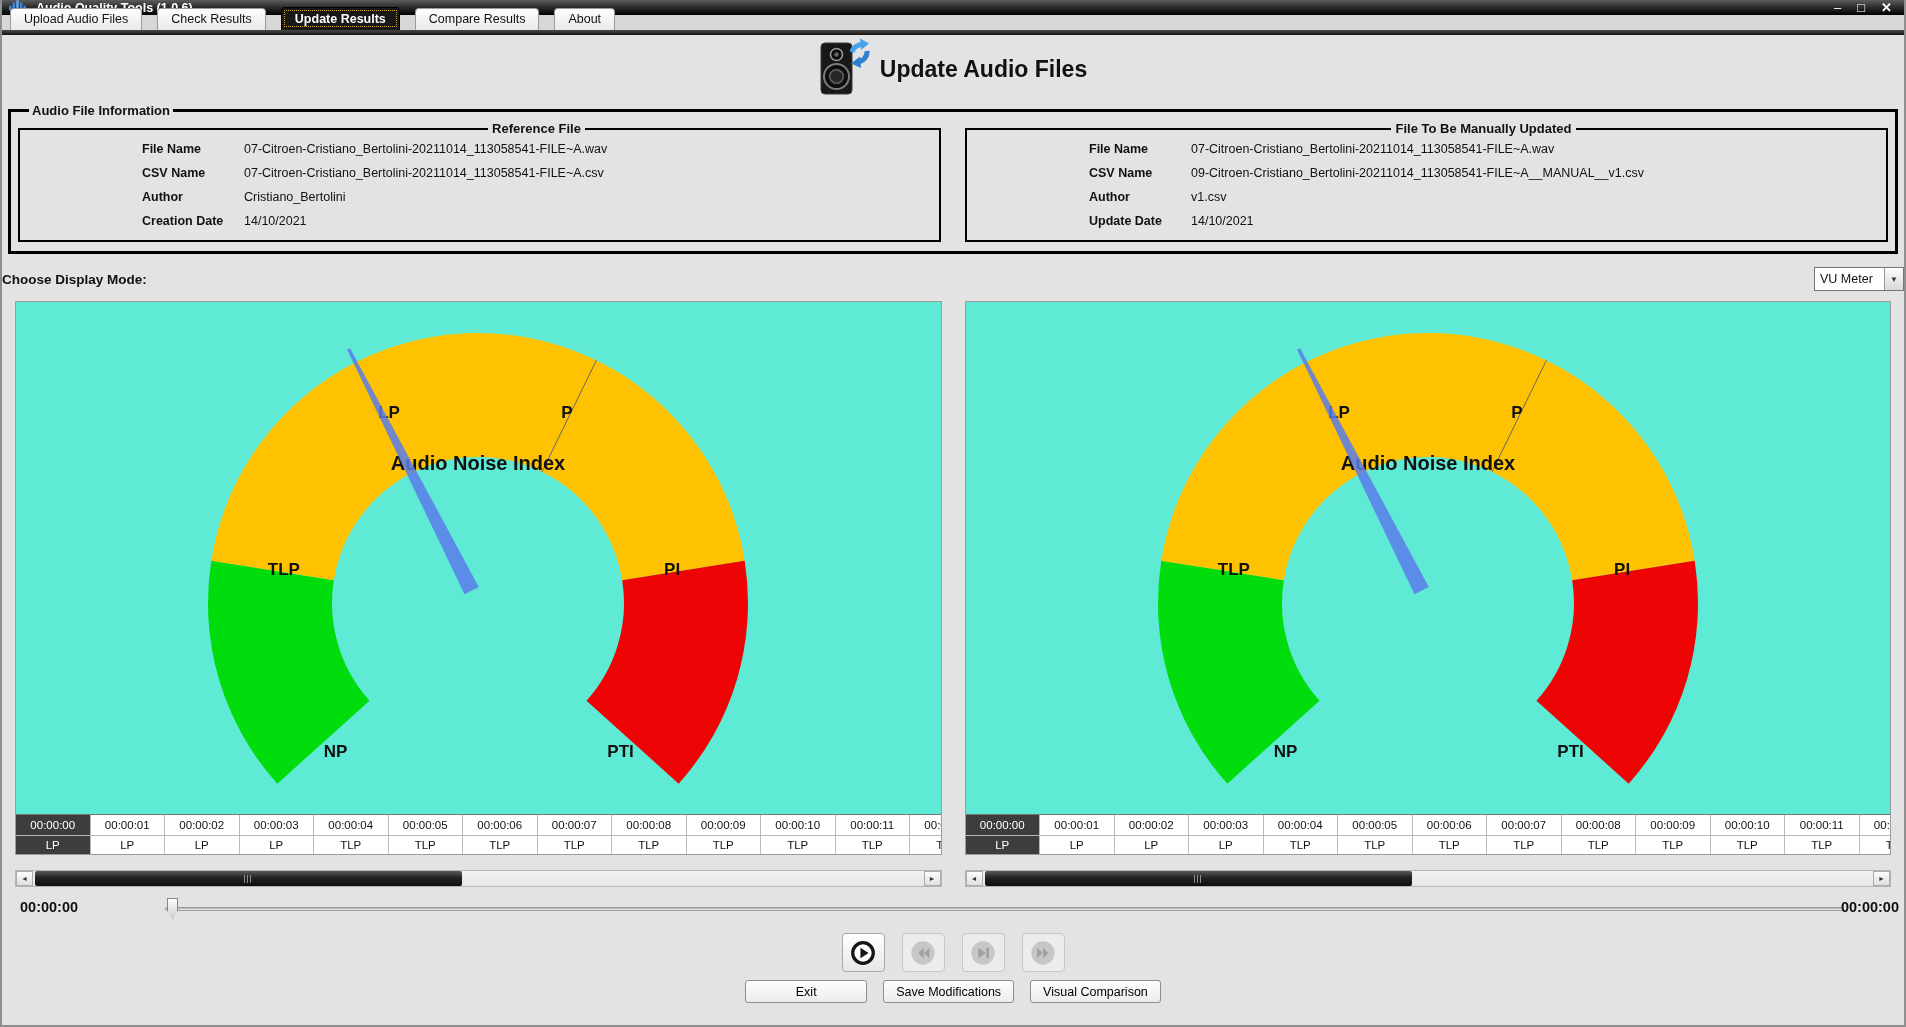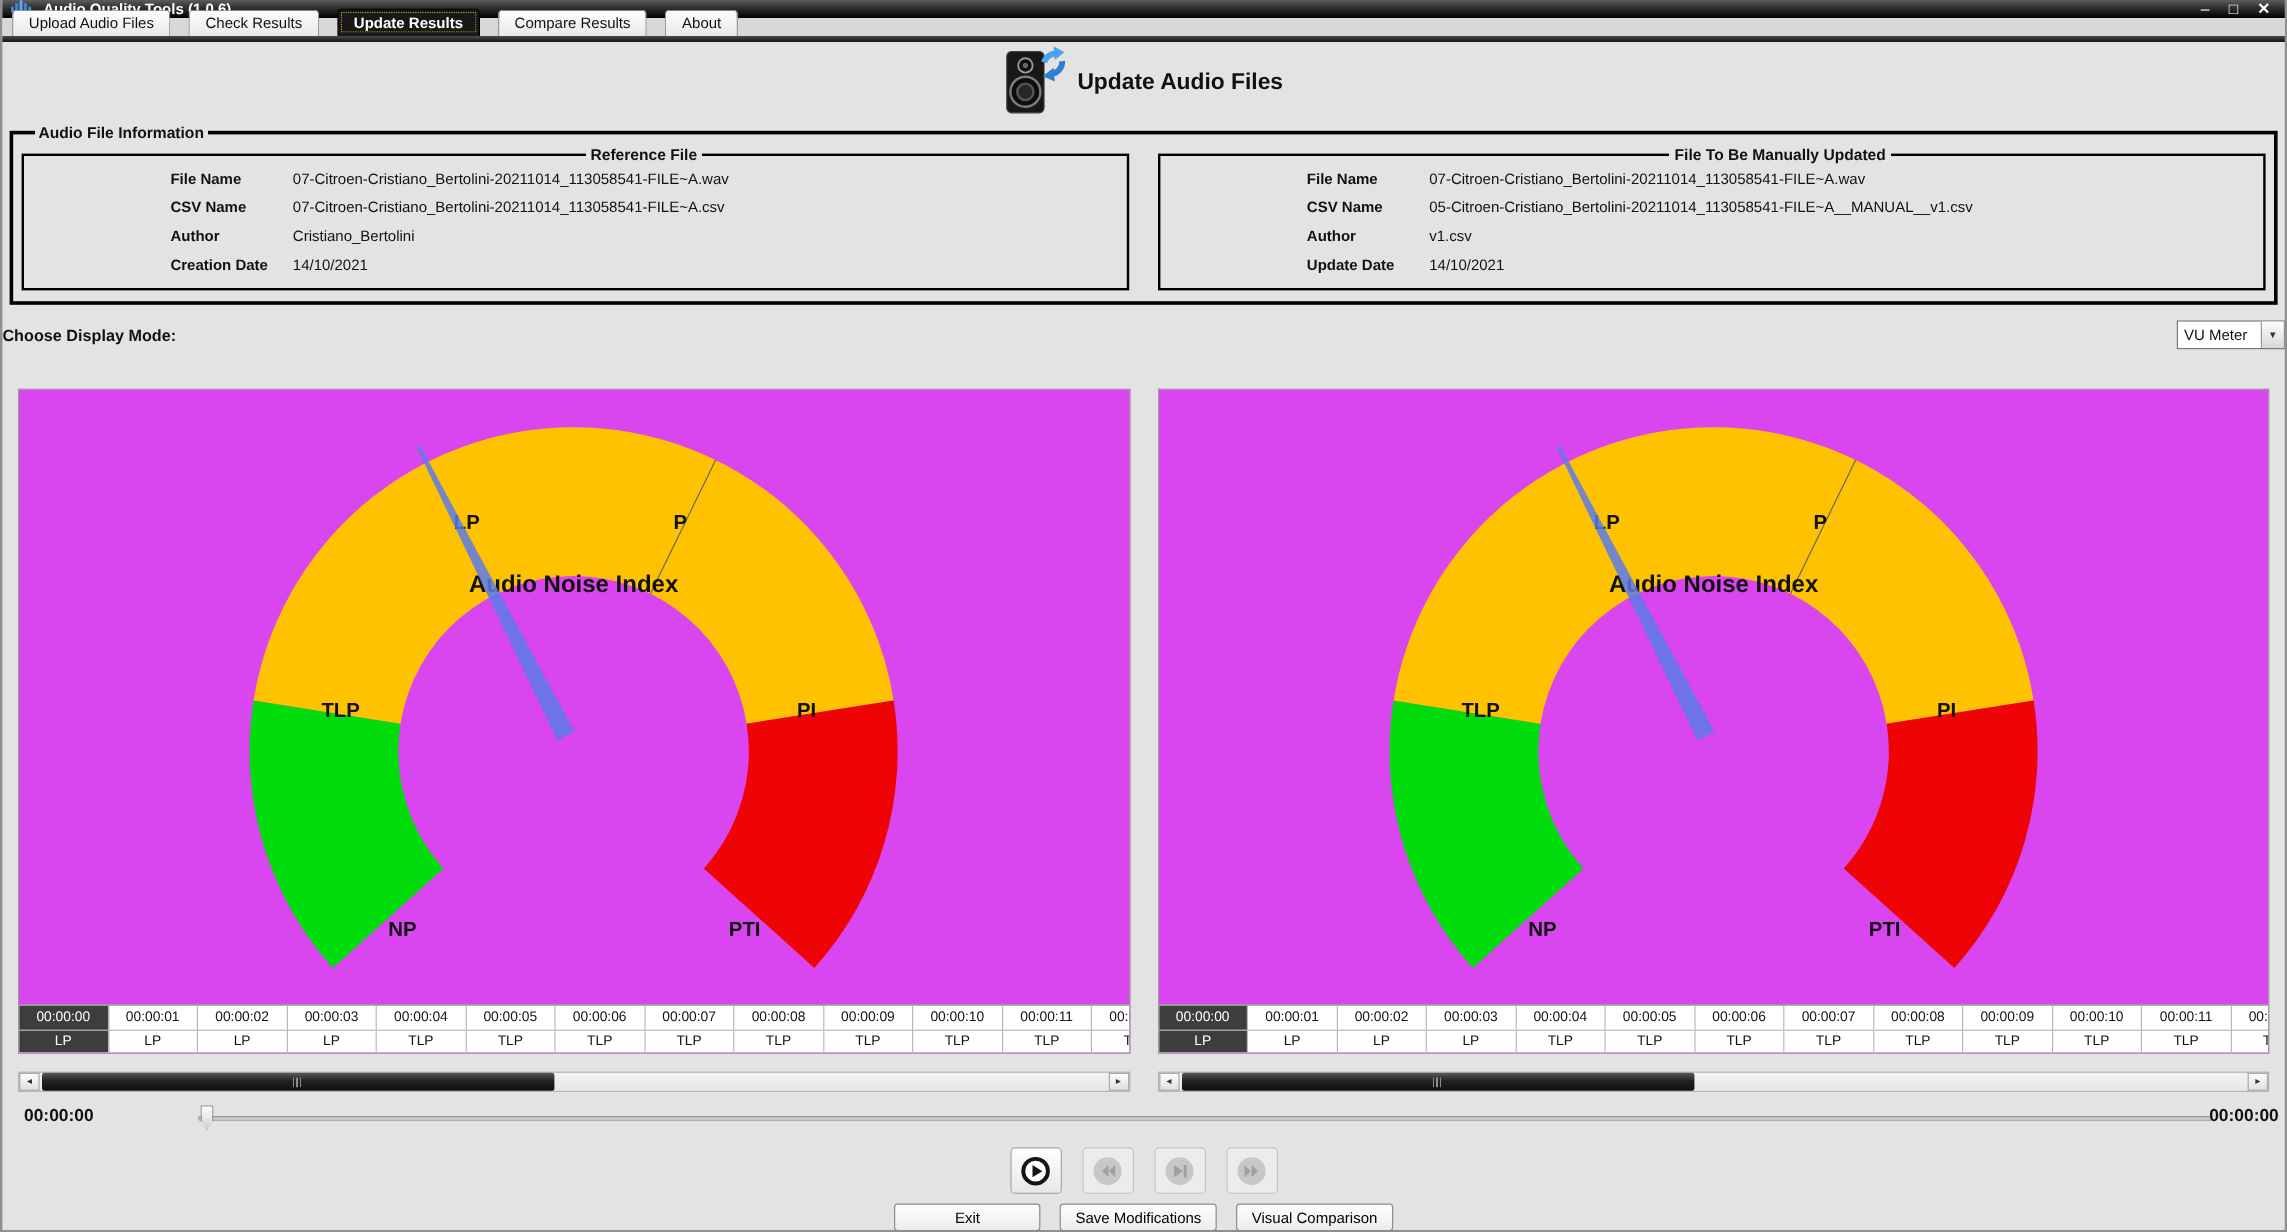--- a/index.html
+++ b/index.html
@@ -31,21 +31,21 @@
     cursor:default; white-space:nowrap;
   }
   .tab.active {
     background:#181818; color:#fff; font-weight:bold; border-color:#000;
     outline:1px dotted #cfa91c; outline-offset:-4px; padding-top:4px;
   }
   .tabrule { height:5px; background:linear-gradient(#4a4a4a,#141414); }
 
   
   .header { display:flex; justify-content:center; align-items:center; gap:9px; height:64px; margin-top:2px; }
-  .header h1 { font-size:19px; margin:0; font-weight:bold; }
+  .header h1 { font-size:23px; margin:0; font-weight:bold; }
 
   
   fieldset { margin:0; }
   .outer-group { margin:2px 6px 0 6px; border:3px solid #000; padding:3px 7px 9px 7px; background:transparent; }
   .outer-group > legend { font-weight:bold; font-size:13px; padding:0 3px; margin-left:11px; }
   .file-boxes { display:flex; gap:24px; }
   .file-box { flex:1 1 0; border:2px solid #000; padding:1px 8px 7px 122px; }
   .file-box > legend { margin:0 auto; font-weight:bold; font-size:13px; padding:0 4px; }
   .frow { display:grid; grid-template-columns:102px auto; height:24px; align-items:center; font-size:12.5px; }
   .flabel { font-weight:bold; }
@@ -53,21 +53,21 @@
 
   
   .mode-row { display:flex; justify-content:space-between; align-items:center; gap:9px; margin:13px 0 10px; }
   .mode-row .mode-label { font-weight:bold; font-size:13.5px; }
   .combo { width:90px; height:24px; border:1px solid #767676; background:#fff; display:flex; cursor:default; }
   .combo-value { flex:1; font-size:12.5px; padding:4px 0 0 5px; white-space:nowrap; }
   .combo-btn { width:19px; border-left:1px solid #999; background:linear-gradient(#fdfdfd,#d8d8d8); display:flex; align-items:center; justify-content:center; font-size:8px; color:#333; }
 
   
   .panels { display:flex; gap:23px; margin:0 13px; }
-  .panel { flex:1 1 0; background:#d946ef; border:1px solid #9c9c9c; height:554px; position:relative; display:flex; justify-content:center;margin-top:23px; }
+  .panel { flex:1 1 0; background:#5eead4; border:1px solid #9c9c9c; height:554px; position:relative; display:flex; justify-content:center; }
   svg.gauge { width:560px; height:505px; margin-top:6px; }
   .glabel { font:bold 17px "Liberation Sans", sans-serif; fill:#111; }
   .gtitle { font:bold 20px "Liberation Sans", sans-serif; fill:#111; }
 
   .timeline { position:absolute; left:0; right:0; bottom:0; height:40px; display:flex; overflow:hidden; border-top:1px solid #777; background:#fff; }
   .tl-col { flex:0 0 74.5px; display:flex; flex-direction:column; border-right:1px solid #b9b9b9; cursor:default; }
   .tl-time { height:21px; line-height:21px; text-align:center; font-size:11.5px; border-bottom:1px solid #b9b9b9; white-space:nowrap; }
   .tl-tag { height:18px; line-height:18px; text-align:center; font-size:11.5px; }
   .tl-col.sel { background:#3d3d3d; color:#fff; }
 
@@ -175,21 +175,21 @@
       </fieldset>
       <fieldset class="file-box">
         <legend>File To Be Manually Updated</legend>
         <div>
             <div class="frow">
               <div class="flabel">File Name</div>
               <div class="fvalue">07-Citroen-Cristiano_Bertolini-20211014_113058541-FILE~A.wav</div>
             </div>
             <div class="frow">
               <div class="flabel">CSV Name</div>
-              <div class="fvalue">05-Citroen-Cristiano_Bertolini-20211014_113058541-FILE~A__MANUAL__v1.csv</div>
+              <div class="fvalue">09-Citroen-Cristiano_Bertolini-20211014_113058541-FILE~A__MANUAL__v1.csv</div>
             </div>
             <div class="frow">
               <div class="flabel">Author</div>
               <div class="fvalue">v1.csv</div>
             </div>
             <div class="frow">
               <div class="flabel">Update Date</div>
               <div class="fvalue">14/10/2021</div>
             </div>
           </div>

